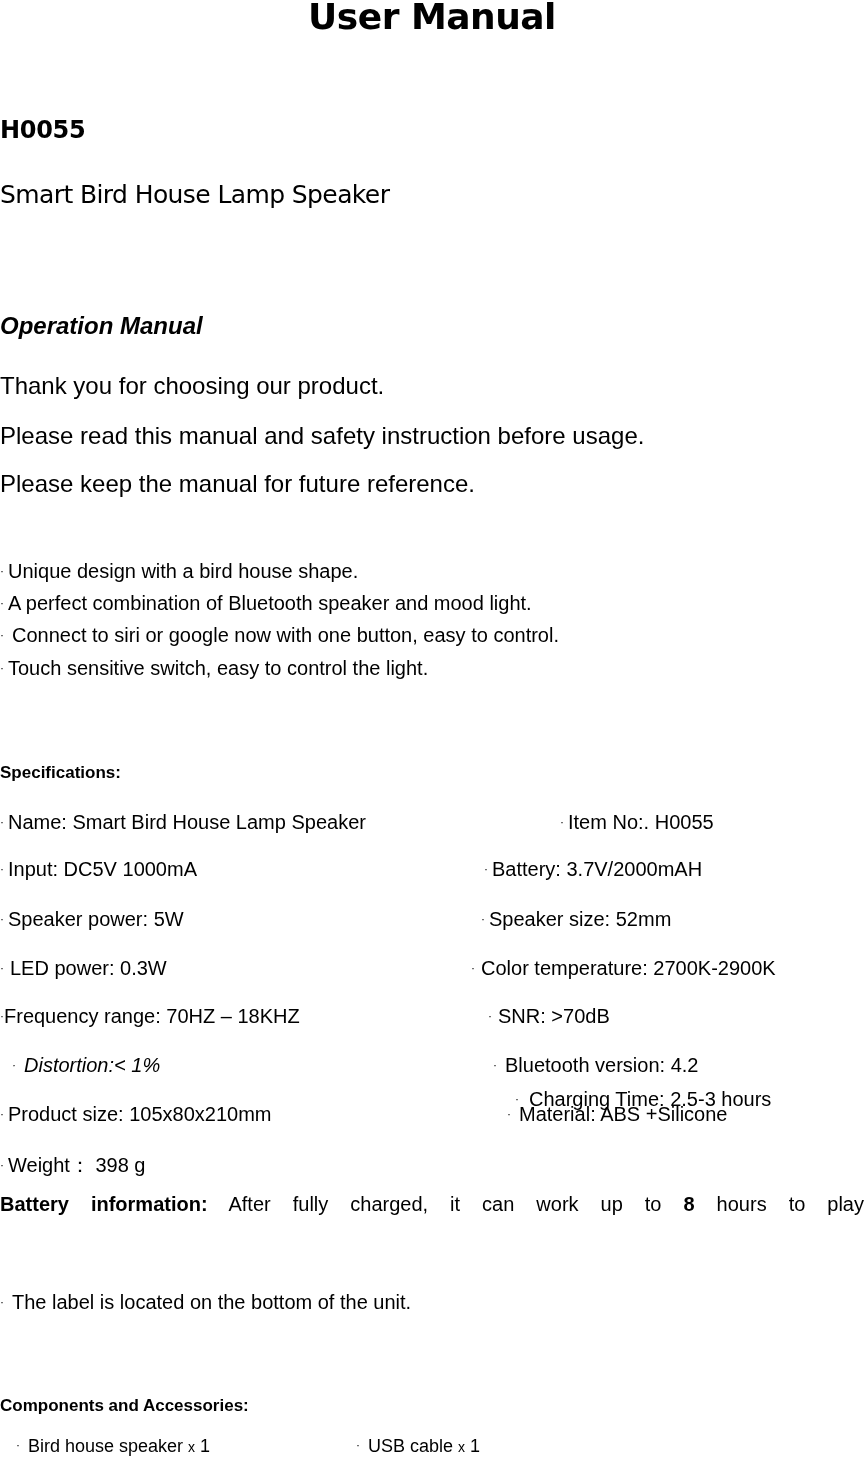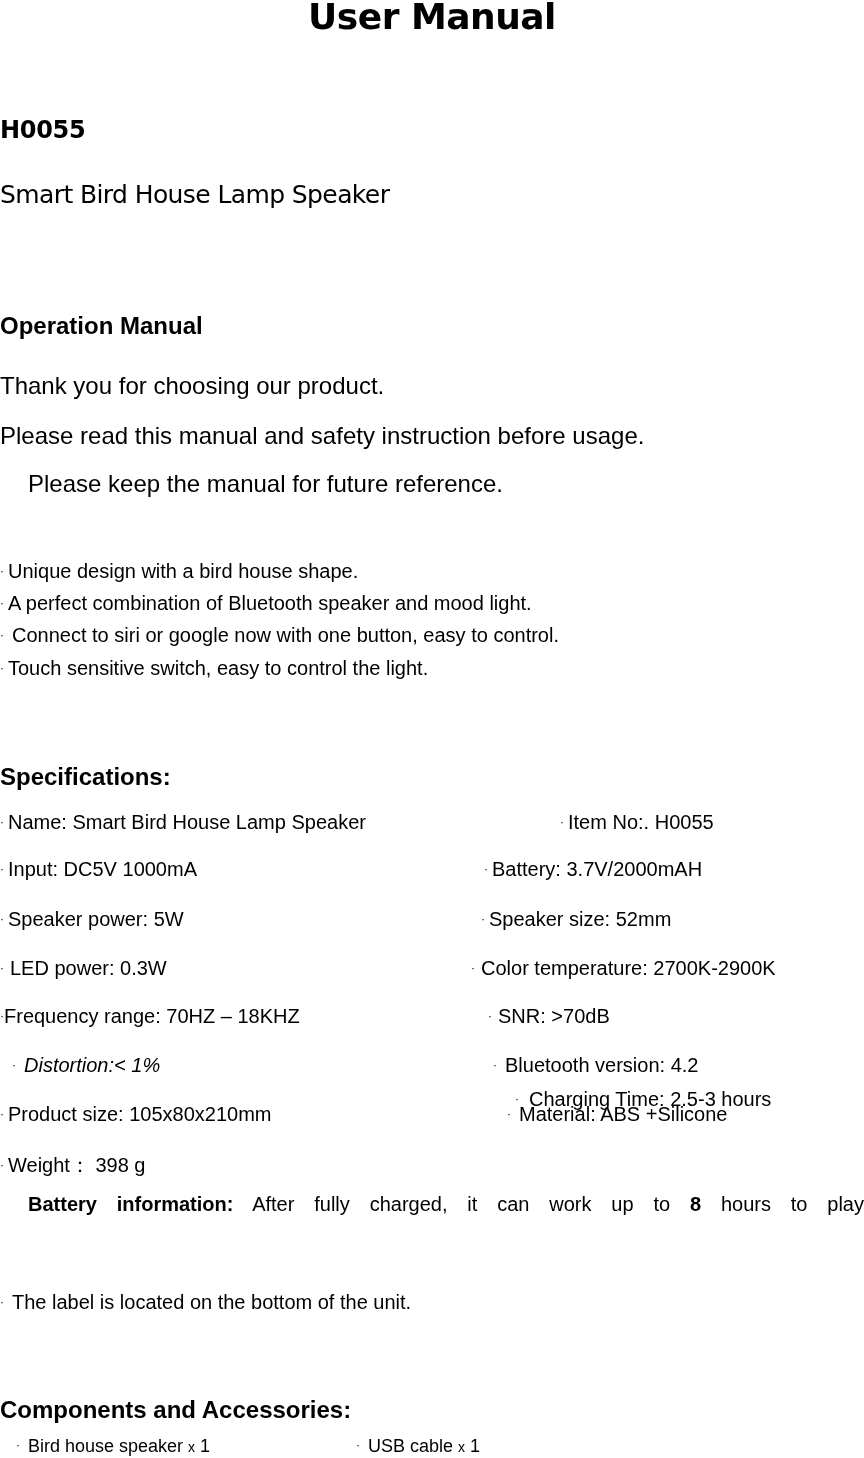--- a/index.html
+++ b/index.html
@@ -35,25 +35,26 @@
       left: 0; top: 180px;
       font-family: "DejaVu Sans", sans-serif;
       font-weight: normal;
       font-size: 25px;
       letter-spacing: -0.6px;
     }
     .h-section {
       left: 0;
       font-weight: bold;
       font-size: 24px;
+      font-style: italic;
     }
     .h-sub {
       left: 0;
       font-weight: bold;
-      font-size: 24px;
+      font-size: 17px;
     }
     .body-text {
       font-size: 24px;
       left: 0;
     }
     .bullet-line {
       font-size: 20px;
     }
     .bullet-dot {
       display: inline-block;
@@ -69,39 +70,38 @@
       font-size: 20px;
       line-height: 32px;
       text-align: justify;
       white-space: normal;
     }
     .battery-para .line {
       display: block;
       text-align: justify;
       text-align-last: justify;
       height: 32px;
-      padding-left: 28px;
     }
     .battery-para .line.last {
       text-align-last: left;
     }
     b { font-weight: bold; }
     .small-x { font-size: 14px; }
   </style>
 </head>
 <body>
 
 <div class="abs title">User Manual</div>
 <div class="abs h-model">H0055</div>
 <div class="abs h-product">Smart Bird House Lamp Speaker</div>
 
 <div class="abs h-section" style="top:312px;">Operation Manual</div>
 <div class="abs body-text" style="top:372px;">Thank you for choosing our product.</div>
 <div class="abs body-text" style="top:422px;">Please read this manual and safety instruction before usage.</div>
-<div class="abs body-text" style="top:470px;padding-left:28px;">Please keep the manual for future reference.</div>
+<div class="abs body-text" style="top:470px;">Please keep the manual for future reference.</div>
 
 <div class="abs bullet-line" style="left:0; top:560px;">
   <span class="bullet-dot">·</span><span>Unique design with a bird house shape.</span>
 </div>
 <div class="abs bullet-line" style="left:0; top:592px;">
   <span class="bullet-dot">·</span><span>A perfect combination of Bluetooth speaker and mood light.</span>
 </div>
 <div class="abs bullet-line" style="left:0; top:624px;text-align:center;">
   <span class="bullet-dot" style="margin-right:8px;">·</span><span>Connect to siri or google now with one button, easy to control.</span>
 </div>

